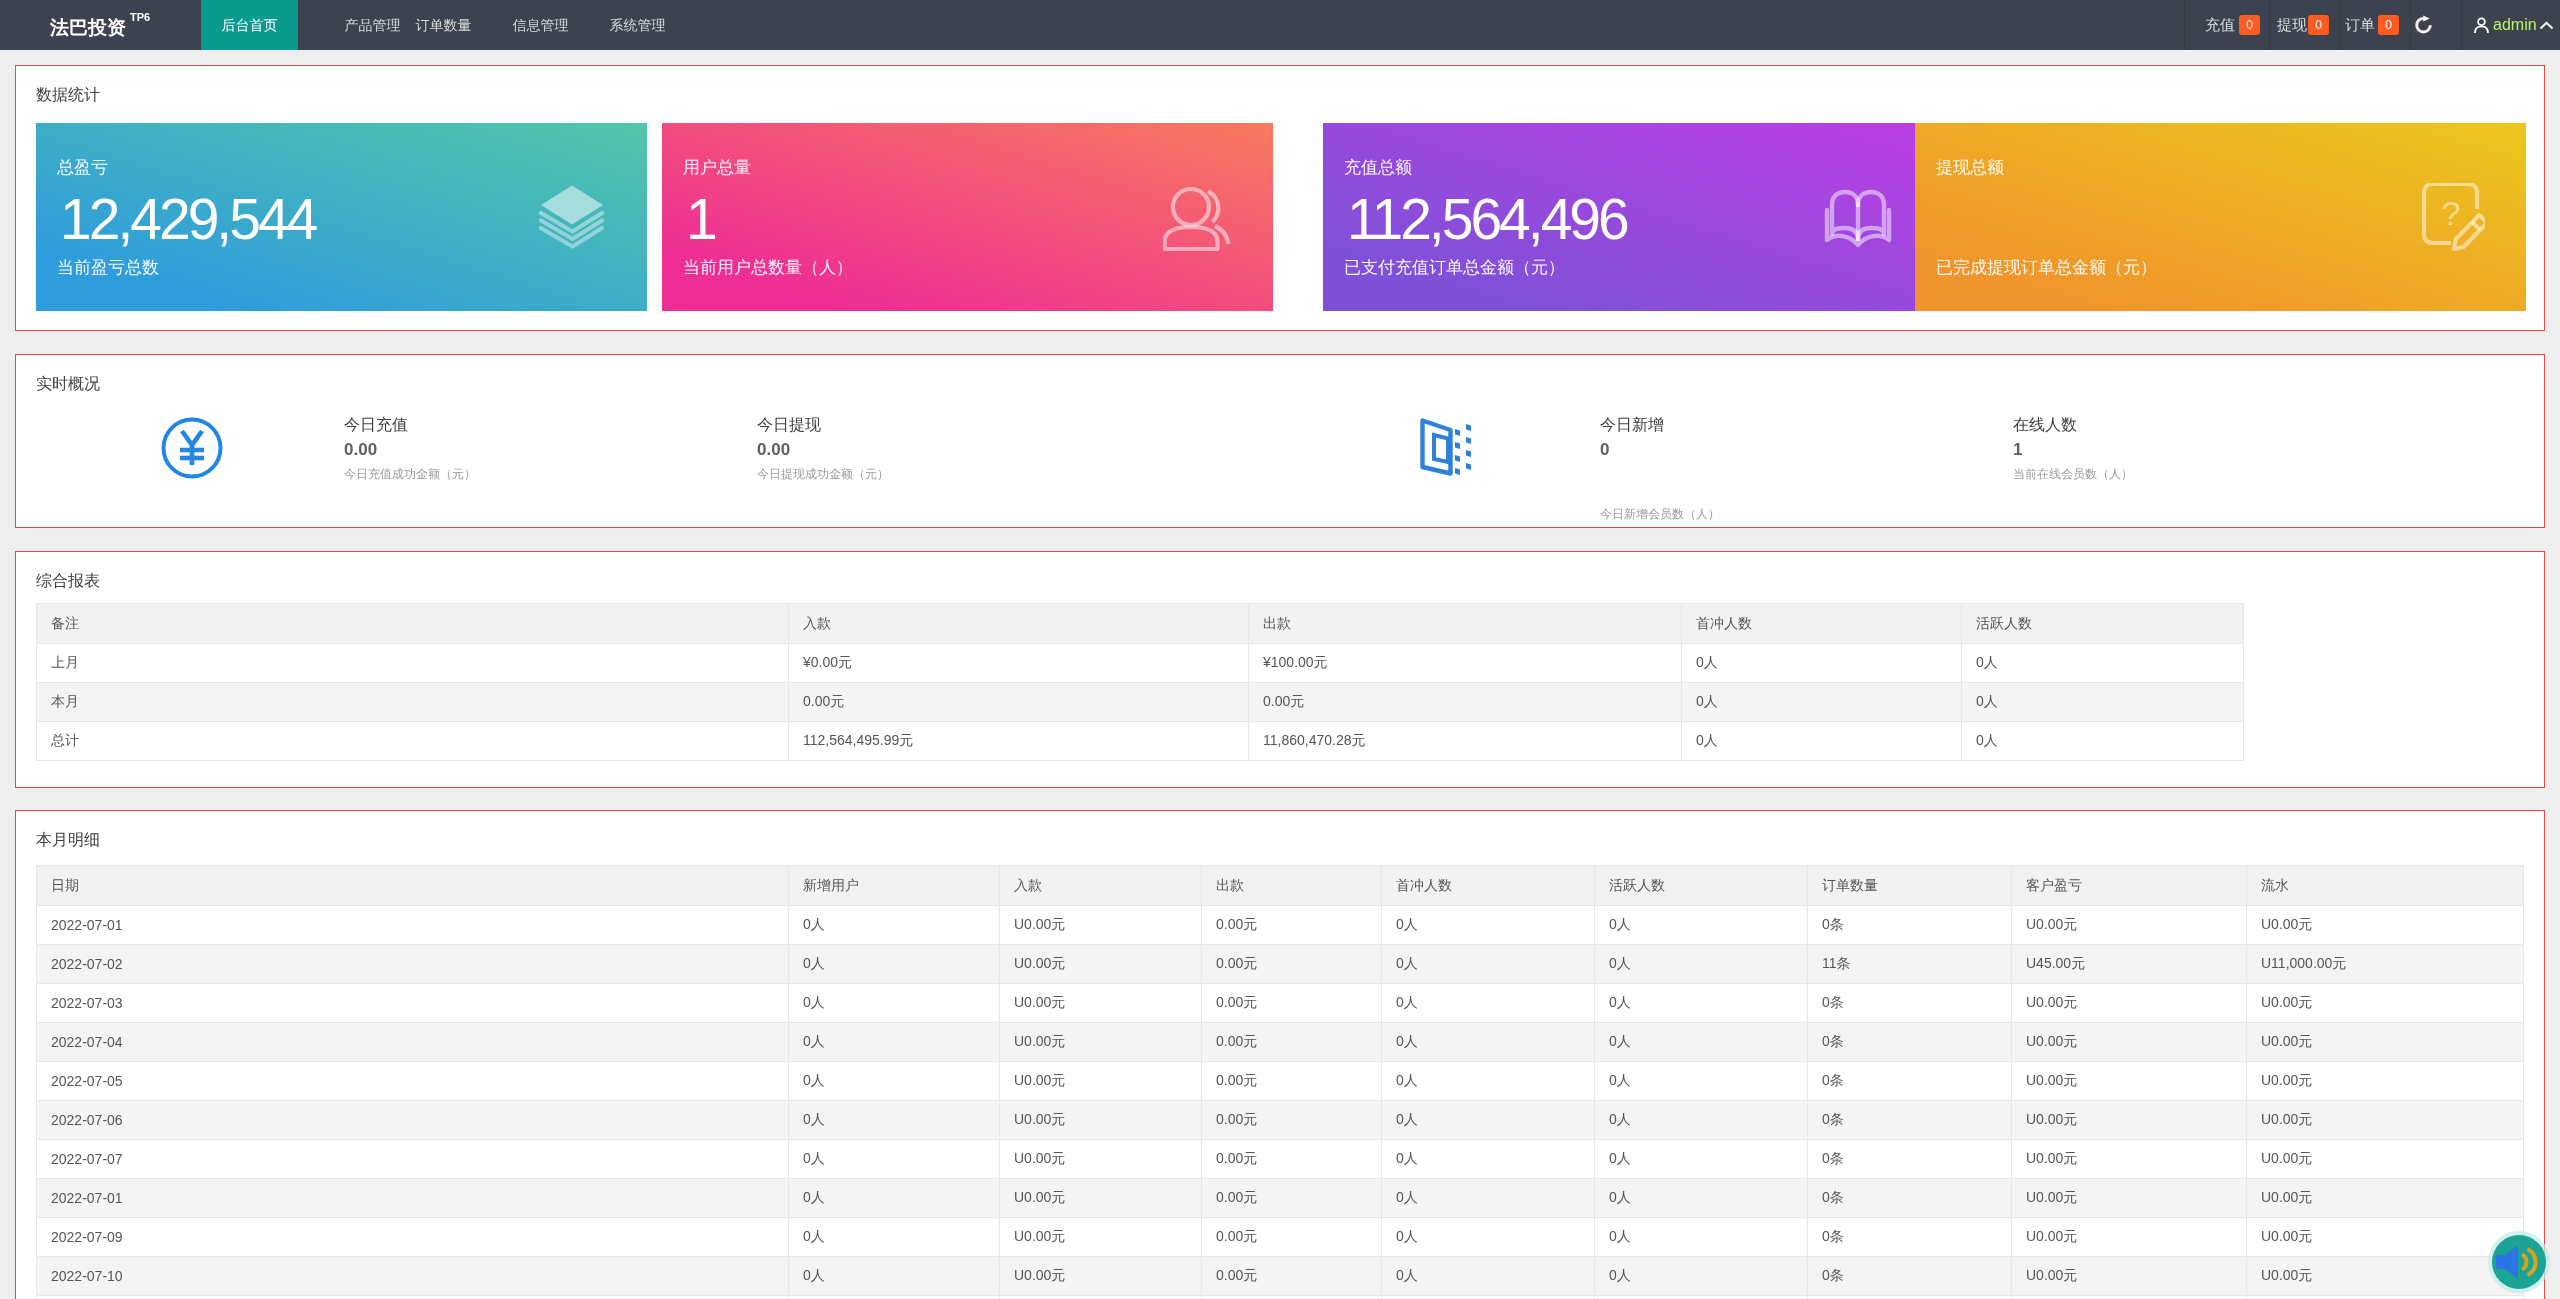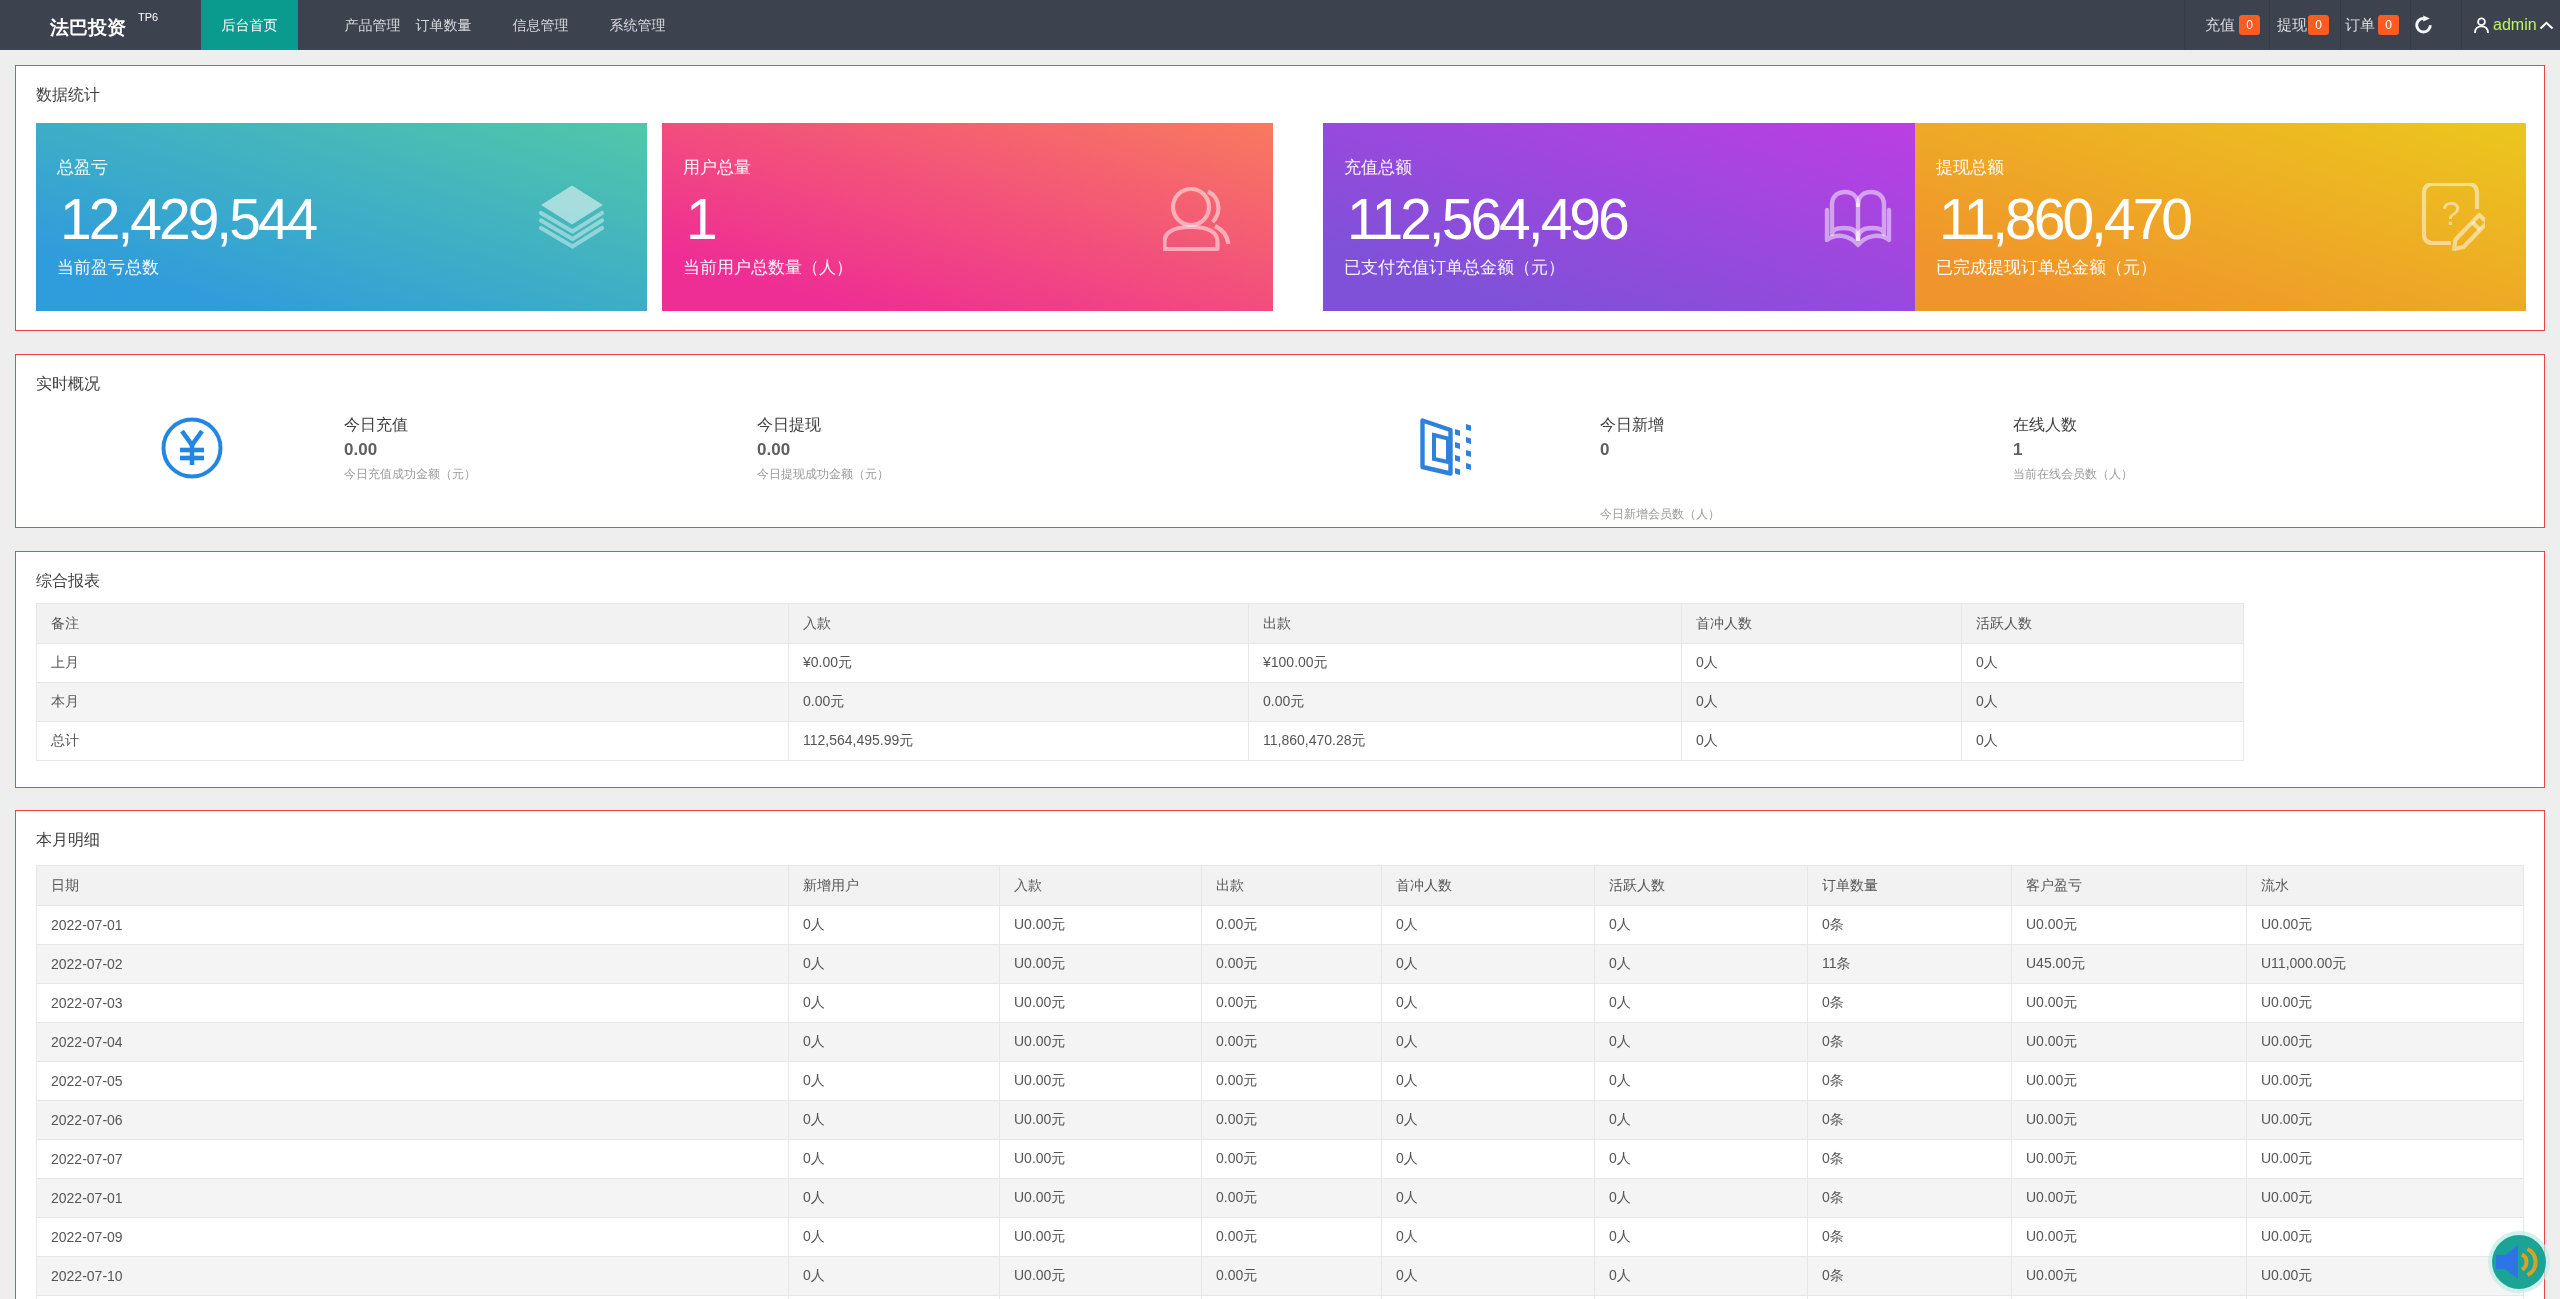--- a/index.html
+++ b/index.html
@@ -1,20 +1,20 @@
 <!DOCTYPE html>
 <html lang="zh"><head>
 <meta charset="utf-8">
 <style>
 html,body{margin:0;padding:0;}
 body{width:2560px;height:1299px;position:relative;overflow:hidden;background:#eeeeee;font-family:"Liberation Sans",sans-serif;}
 
 .nav{position:absolute;left:0;top:0;width:2560px;height:50px;background:#3c424e;}
 .logo{position:absolute;left:50px;top:15px;color:#fff;font-size:19px;font-weight:bold;letter-spacing:0;}
-.logo sup{font-size:11px;font-weight:normal;position:relative;top:-6px;margin-left:12px;}
+.logo sup{font-size:11px;font-weight:bold;position:relative;top:-6px;margin-left:4px;}
 .tab{position:absolute;top:0;height:50px;line-height:50px;width:97px;text-align:center;color:#d8dadc;font-size:14px;}
 .tab.active{background:#0a9a8e;color:#fff;}
 .nsep{position:absolute;top:0;height:50px;width:1px;background:rgba(0,0,0,0.09);}
 .ntext{position:absolute;top:0;height:50px;line-height:50px;color:#dcdee0;font-size:15px;}
 .badge{position:absolute;top:15px;height:20px;min-width:13px;padding:0 4px;background:#fc5b22;color:#fff;font-size:12px;line-height:20px;text-align:center;border-radius:3px;}
 
 .panel{position:absolute;left:15px;width:2530px;background:#fff;border:1px solid #ef4444;box-sizing:border-box;}
 .ptitle{position:absolute;left:20px;top:19px;font-size:16px;color:#404040;}
 
 .card{position:absolute;top:57px;width:611px;height:188px;color:#fff;}
@@ -108,21 +108,20 @@
       <g fill="none" stroke="rgba(255,255,255,0.5)" stroke-width="4.4" stroke-linejoin="round" stroke-linecap="round">
         <path d="M35 22 C35 13 29 9 22 9 C14 9 9 14 9 21 L9 51 C9 47 14 45 21 45 C29 45 35 48 35 56"></path>
         <path d="M35 22 C35 13 41 9 48 9 C56 9 61 14 61 21 L61 51 C61 47 56 45 49 45 C41 45 35 48 35 56"></path>
         <path d="M35 22 L35 56"></path>
         <path d="M4 27 L4 57 C13 50 27 52 35 62 C43 52 57 50 66 57 L66 27"></path>
       </g>
     </svg>
   </div>
   <div class="card c4">
     <div class="clabel">提现总额</div>
-    <div class="cnum">11,860,470</div>
     <div class="csub">已完成提现订单总金额（元）</div>
     <svg class="cicon" viewBox="0 0 70 70">
       <g fill="none" stroke="rgba(255,255,255,0.5)" stroke-width="4.2" stroke-linejoin="round">
         <path d="M62 26 L62 9 C62 5 59 1 54 1 L17 1 C12 1 9 5 9 9 L9 52 C9 56 12 60 17 60 L36 60"></path>
         <text x="36" y="42" fill="rgba(255,255,255,0.5)" stroke="none" font-size="34" text-anchor="middle" font-family="Liberation Sans, sans-serif">?</text>
         <g transform="translate(39,66) rotate(-46)">
           <path d="M0 0 L8 5.5 L42 5.5 L42 -5.5 L8 -5.5 Z"></path>
           <line x1="32" y1="5.5" x2="32" y2="-5.5"></line>
         </g>
       </g>

